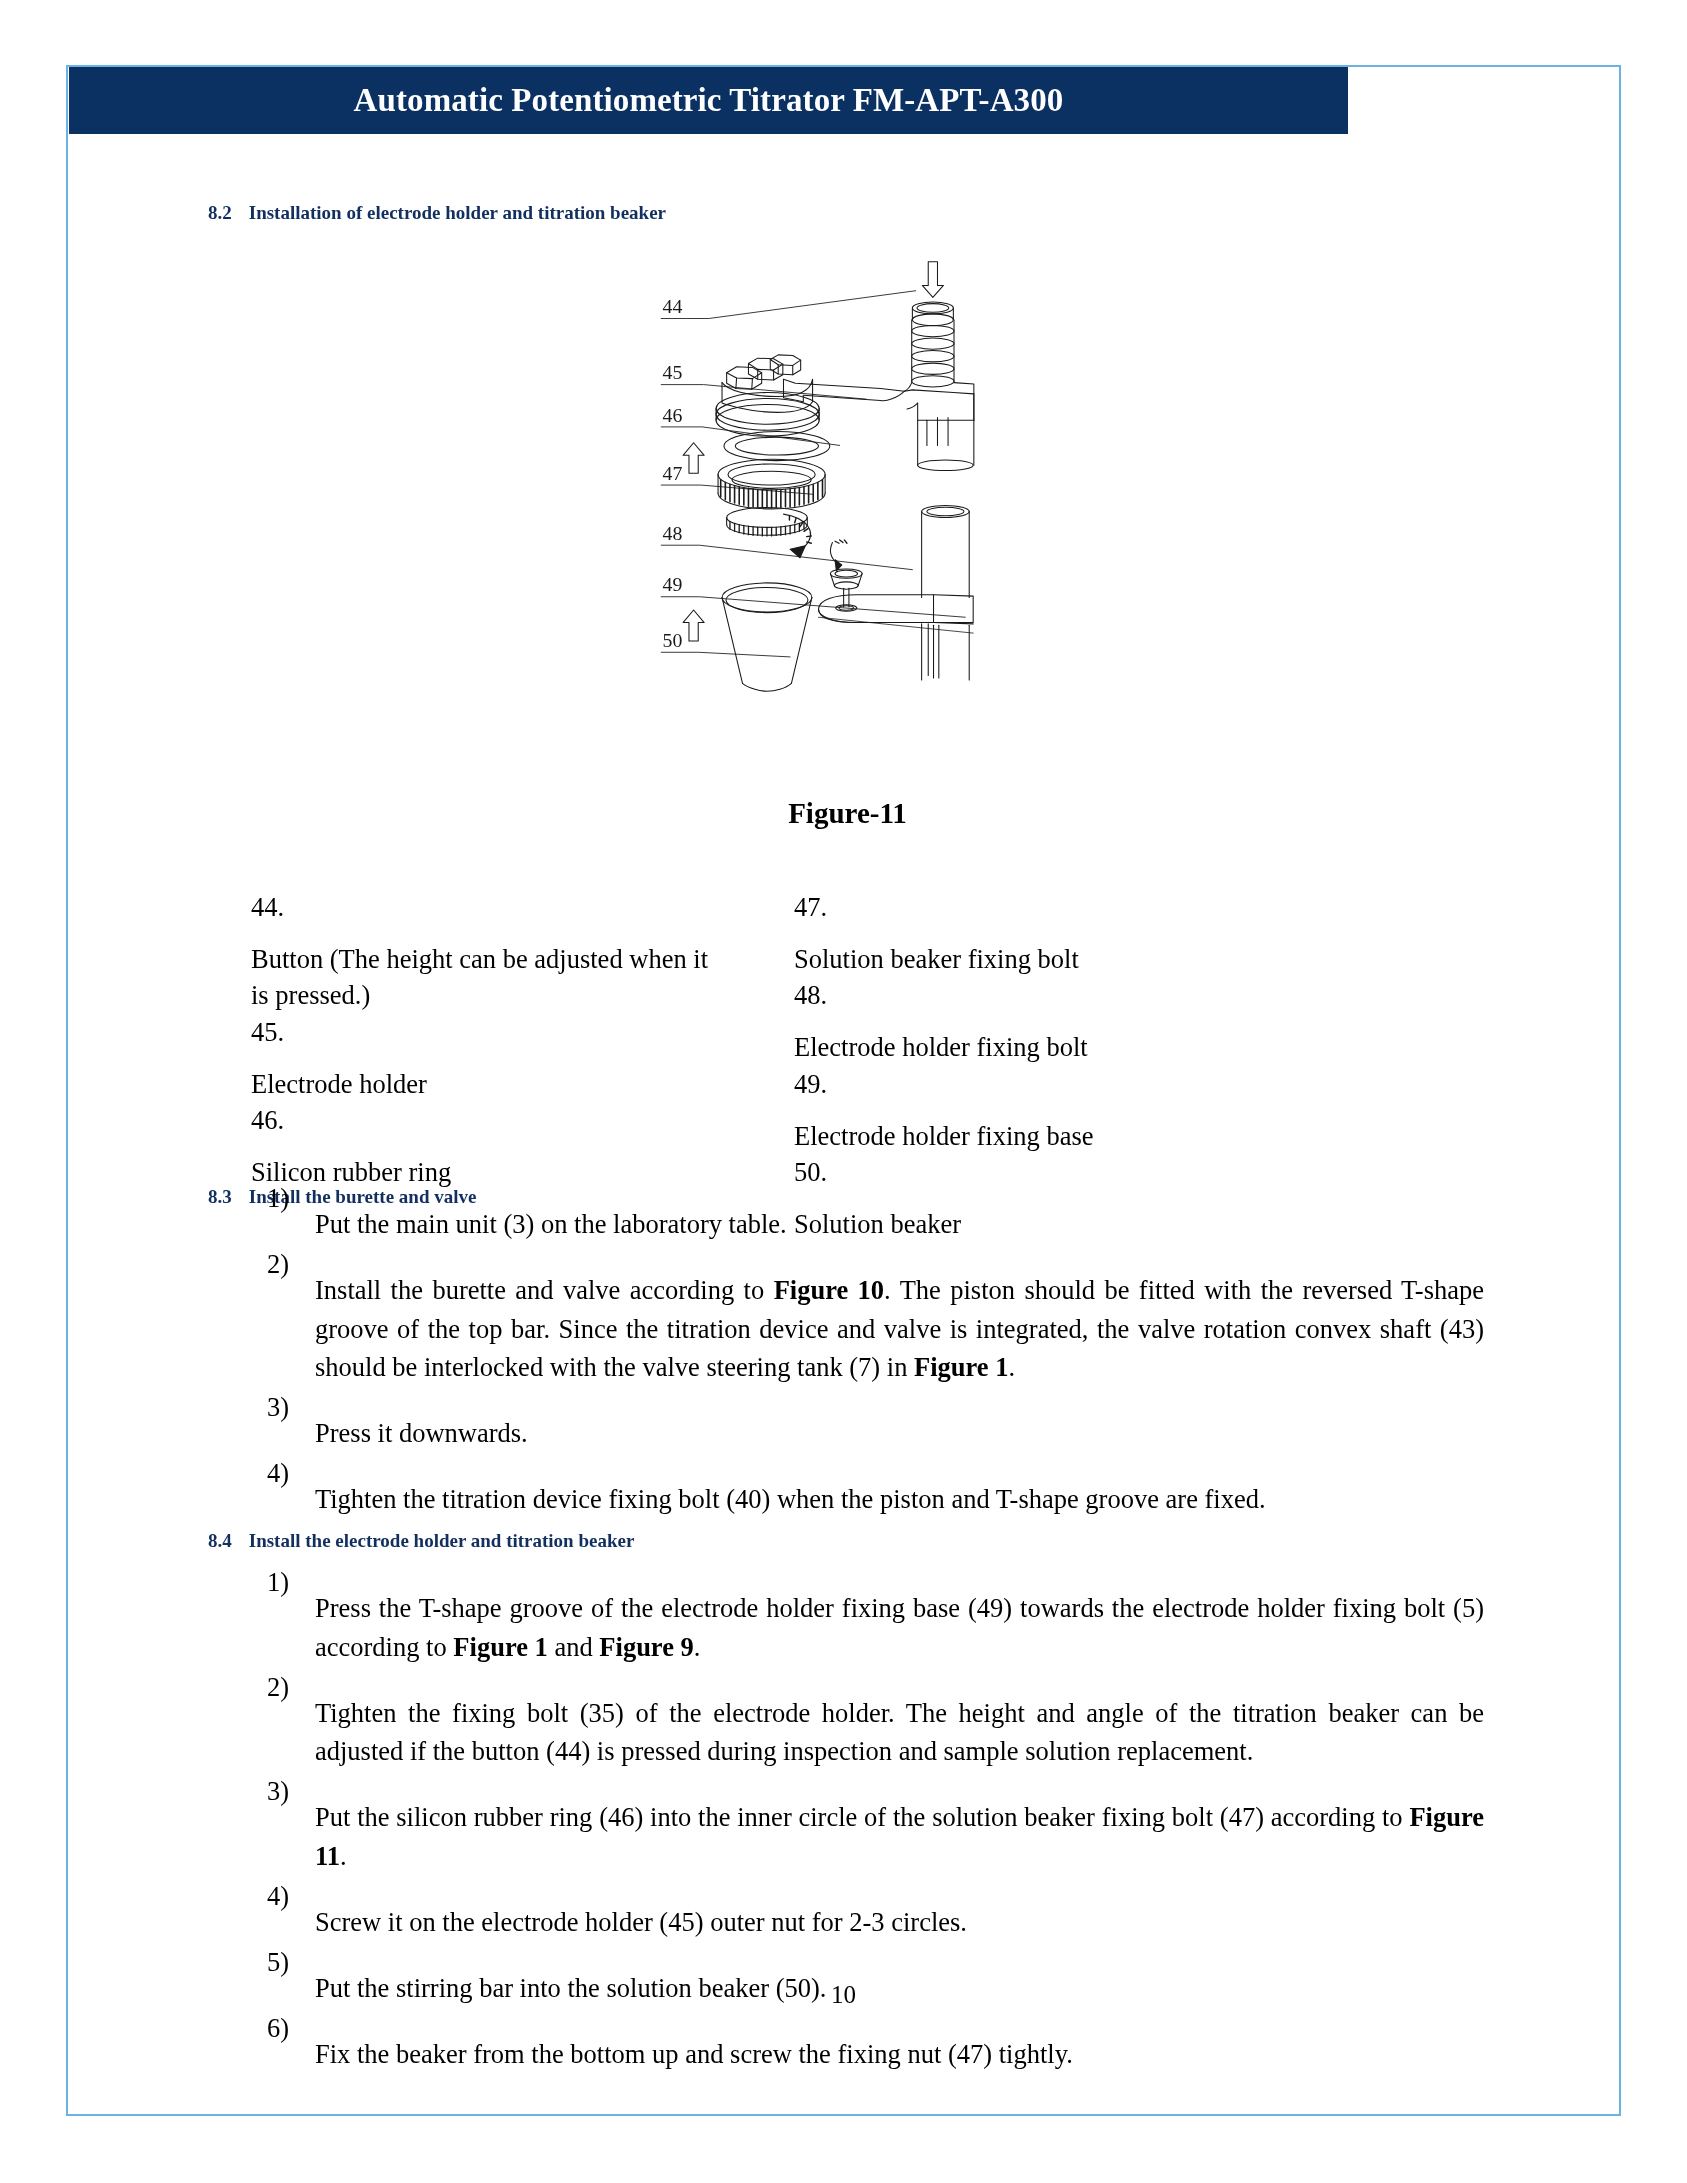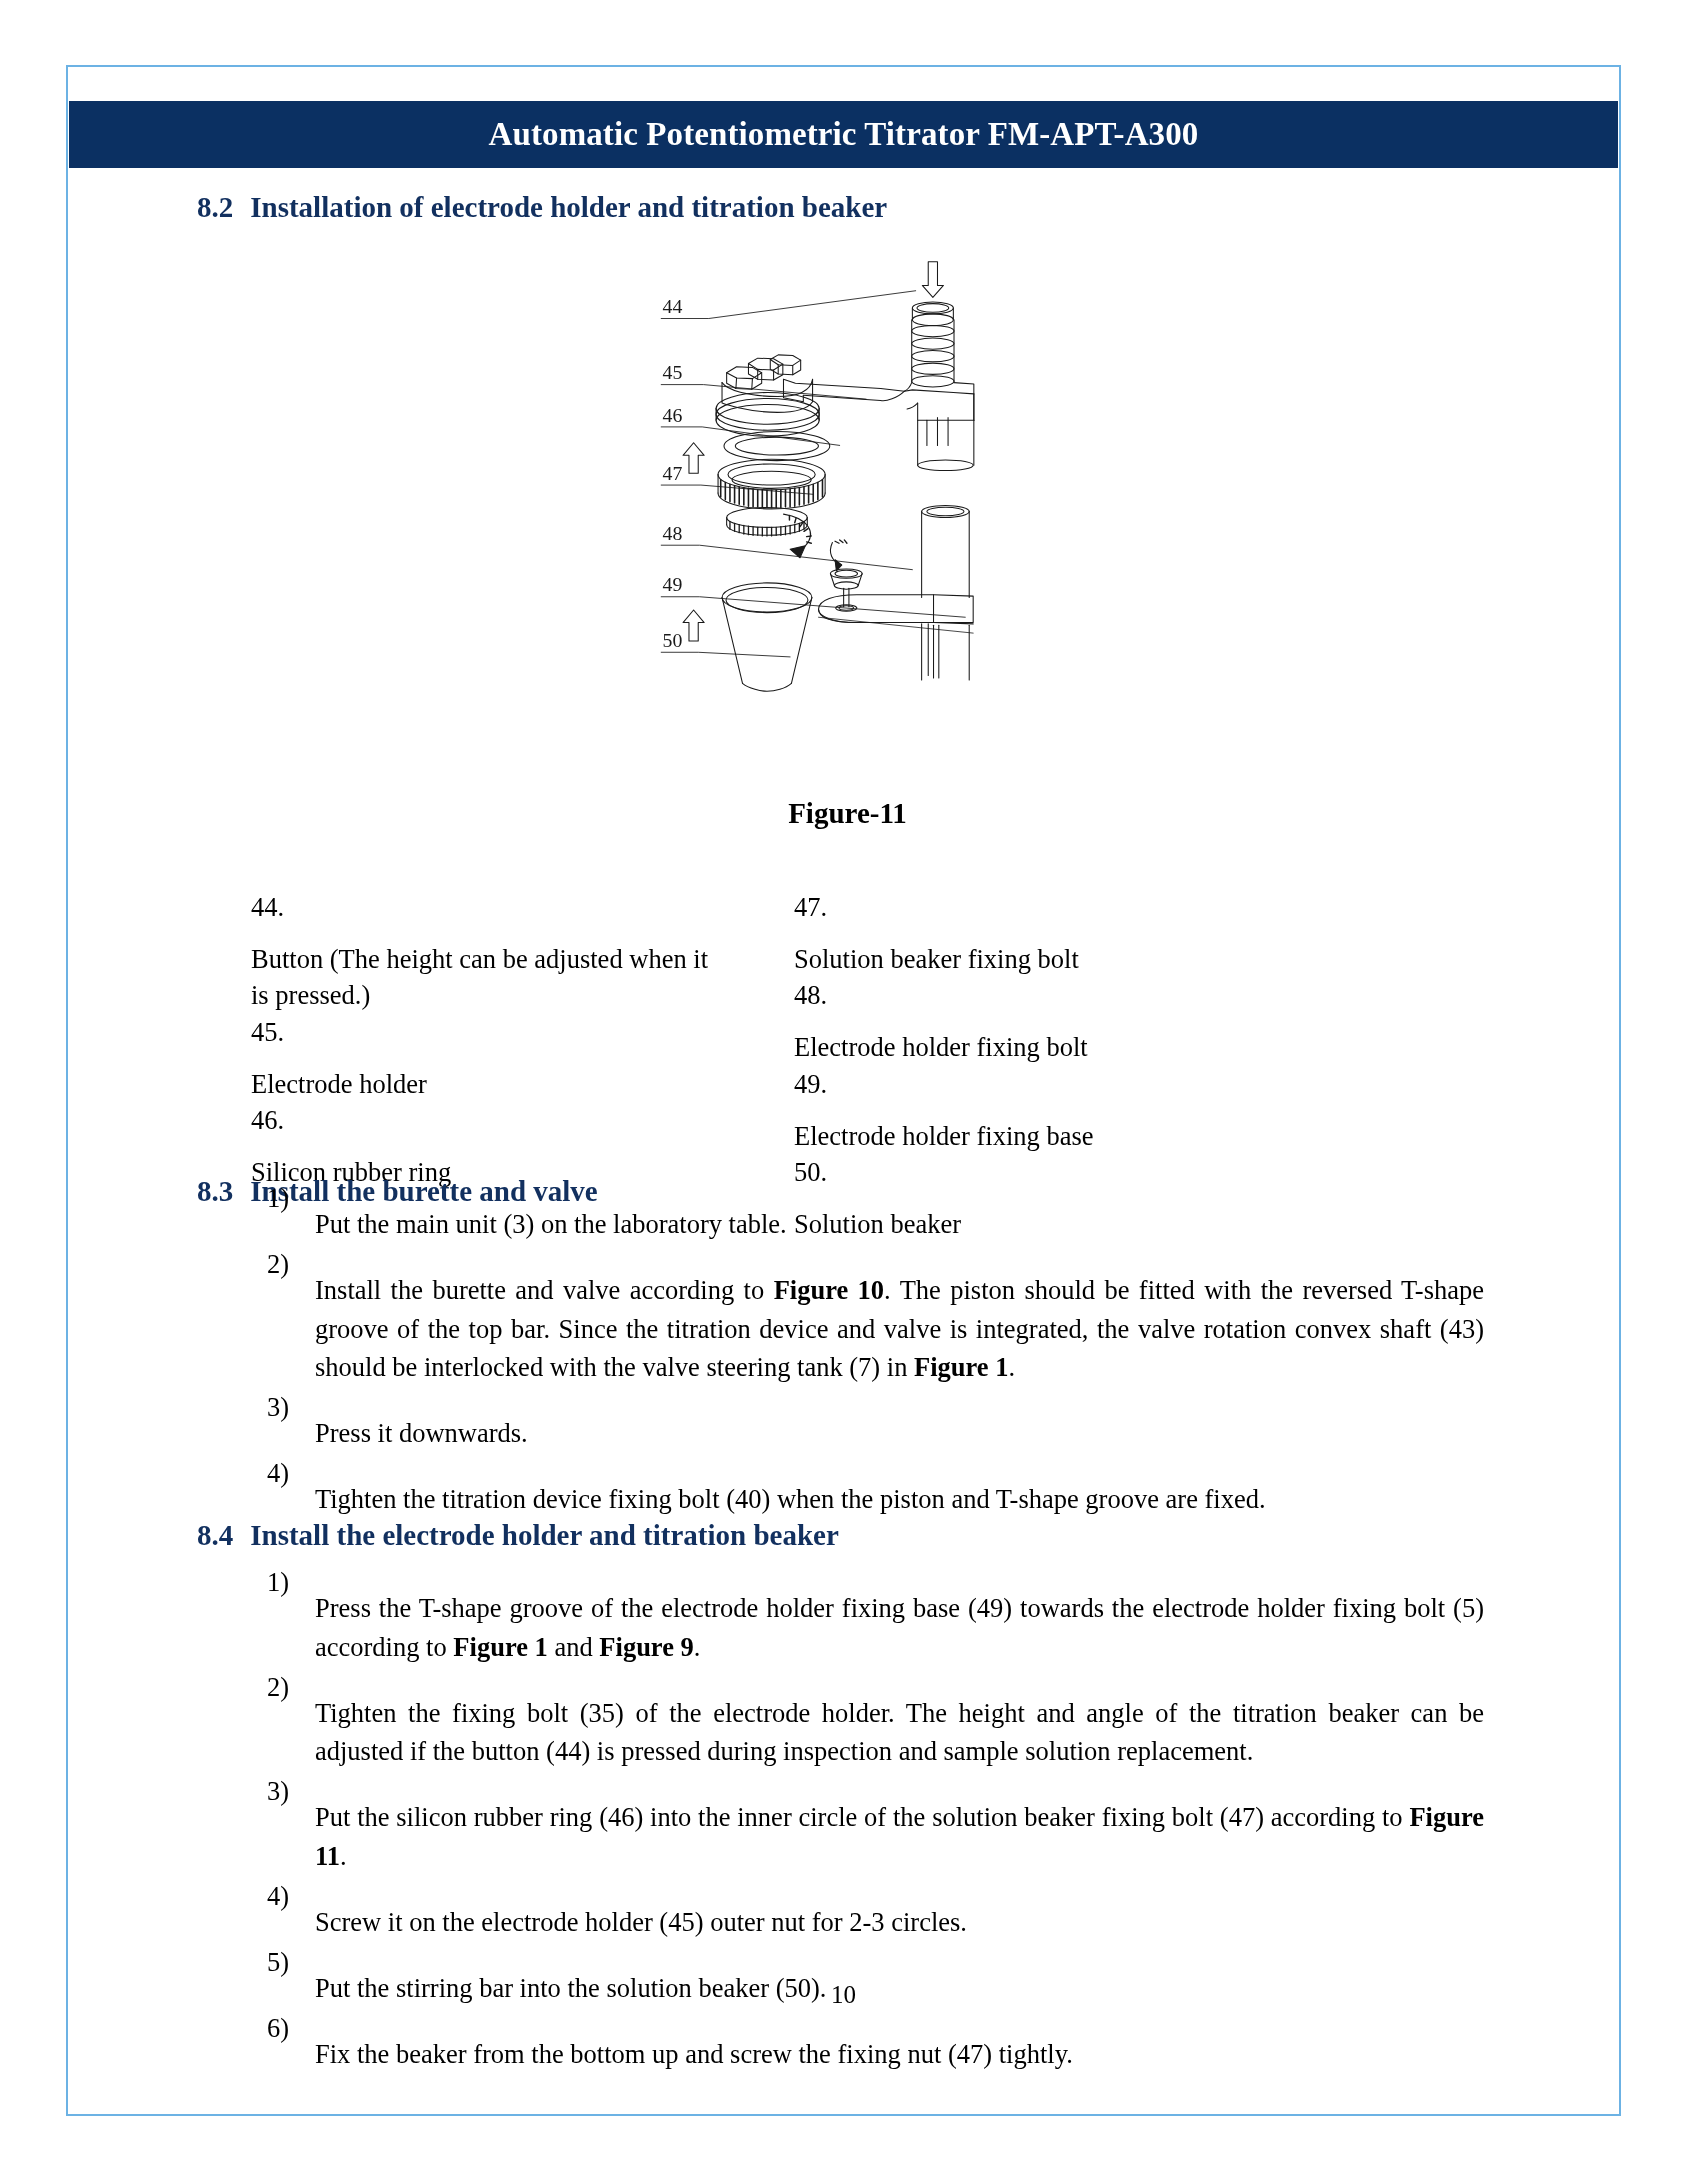--- a/index.html
+++ b/index.html
@@ -26,28 +26,27 @@
     height: 2051px;
     border: 2.6px solid #6CB2E4;
     box-sizing: border-box;
   }
 
   
   .header-band {
     position: absolute;
     left: 69px;
     top: 67px;
-    width: 1549px;
+    width: 1279px;
     height: 67px;
     background: #0B3062;
     display: flex;
     align-items: center;
     justify-content: center;
     box-sizing: border-box;
-    margin-top: 34px;
   }
   .header-title {
     color: #ffffff;
     font-family: "Liberation Serif", serif;
     font-weight: bold;
     font-size: 33px;
     letter-spacing: 0.1px;
     white-space: nowrap;
   }
 
@@ -56,22 +55,22 @@
     position: absolute;
     left: 0;
     top: 135px;
     width: 1687px;
   }
 
   .section-heading {
     color: #12305F;
     font-family: "Liberation Serif", serif;
     font-weight: bold;
-    font-size: 29px;
-    margin: 4px;
+    font-size: 19px;
+    margin: 15px;
     display: flex;
     gap: 17px;
   }
   .sec-8-2 { position: absolute; left: 193px; top: 52px; }
   .sec-8-3 { position: absolute; left: 193px; top: 1036px; }
   .sec-8-4 { position: absolute; left: 193px; top: 1380px; }
 
   
   .figure-wrap {
     position: absolute;

